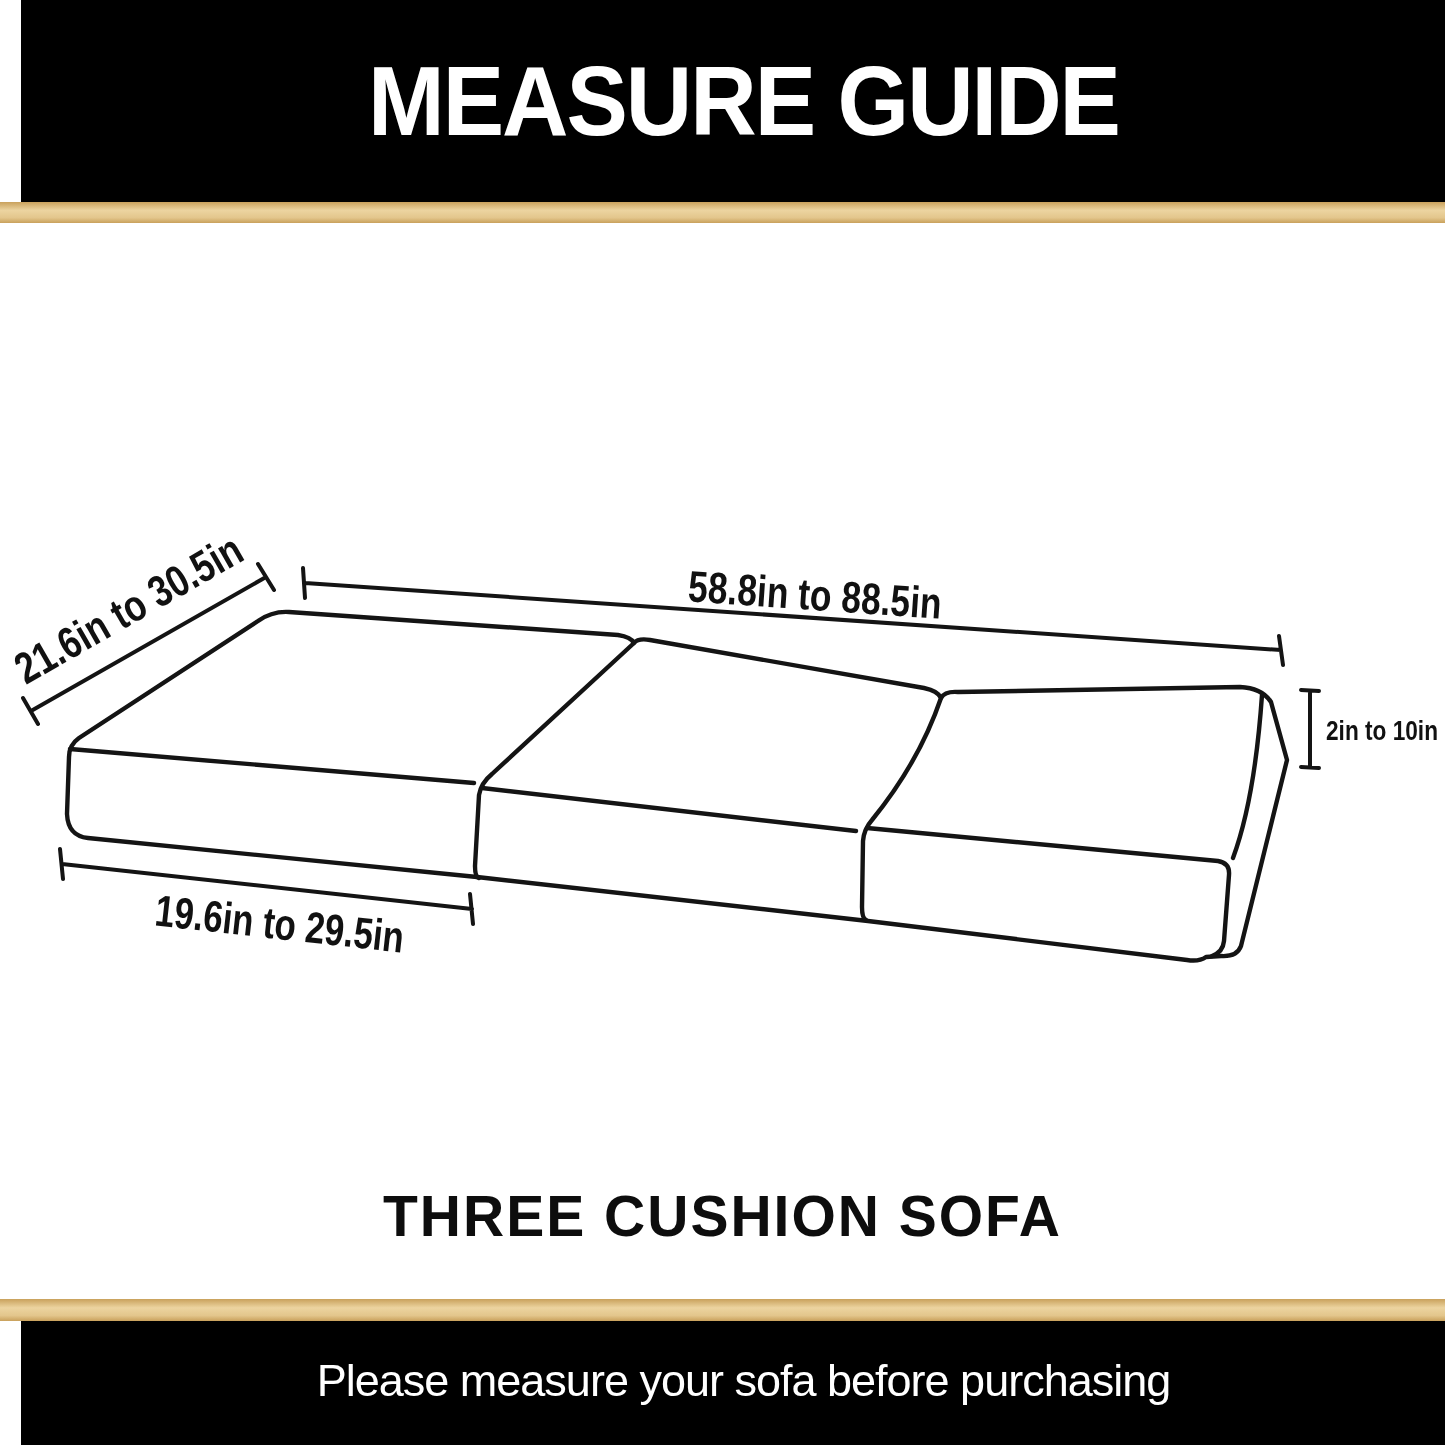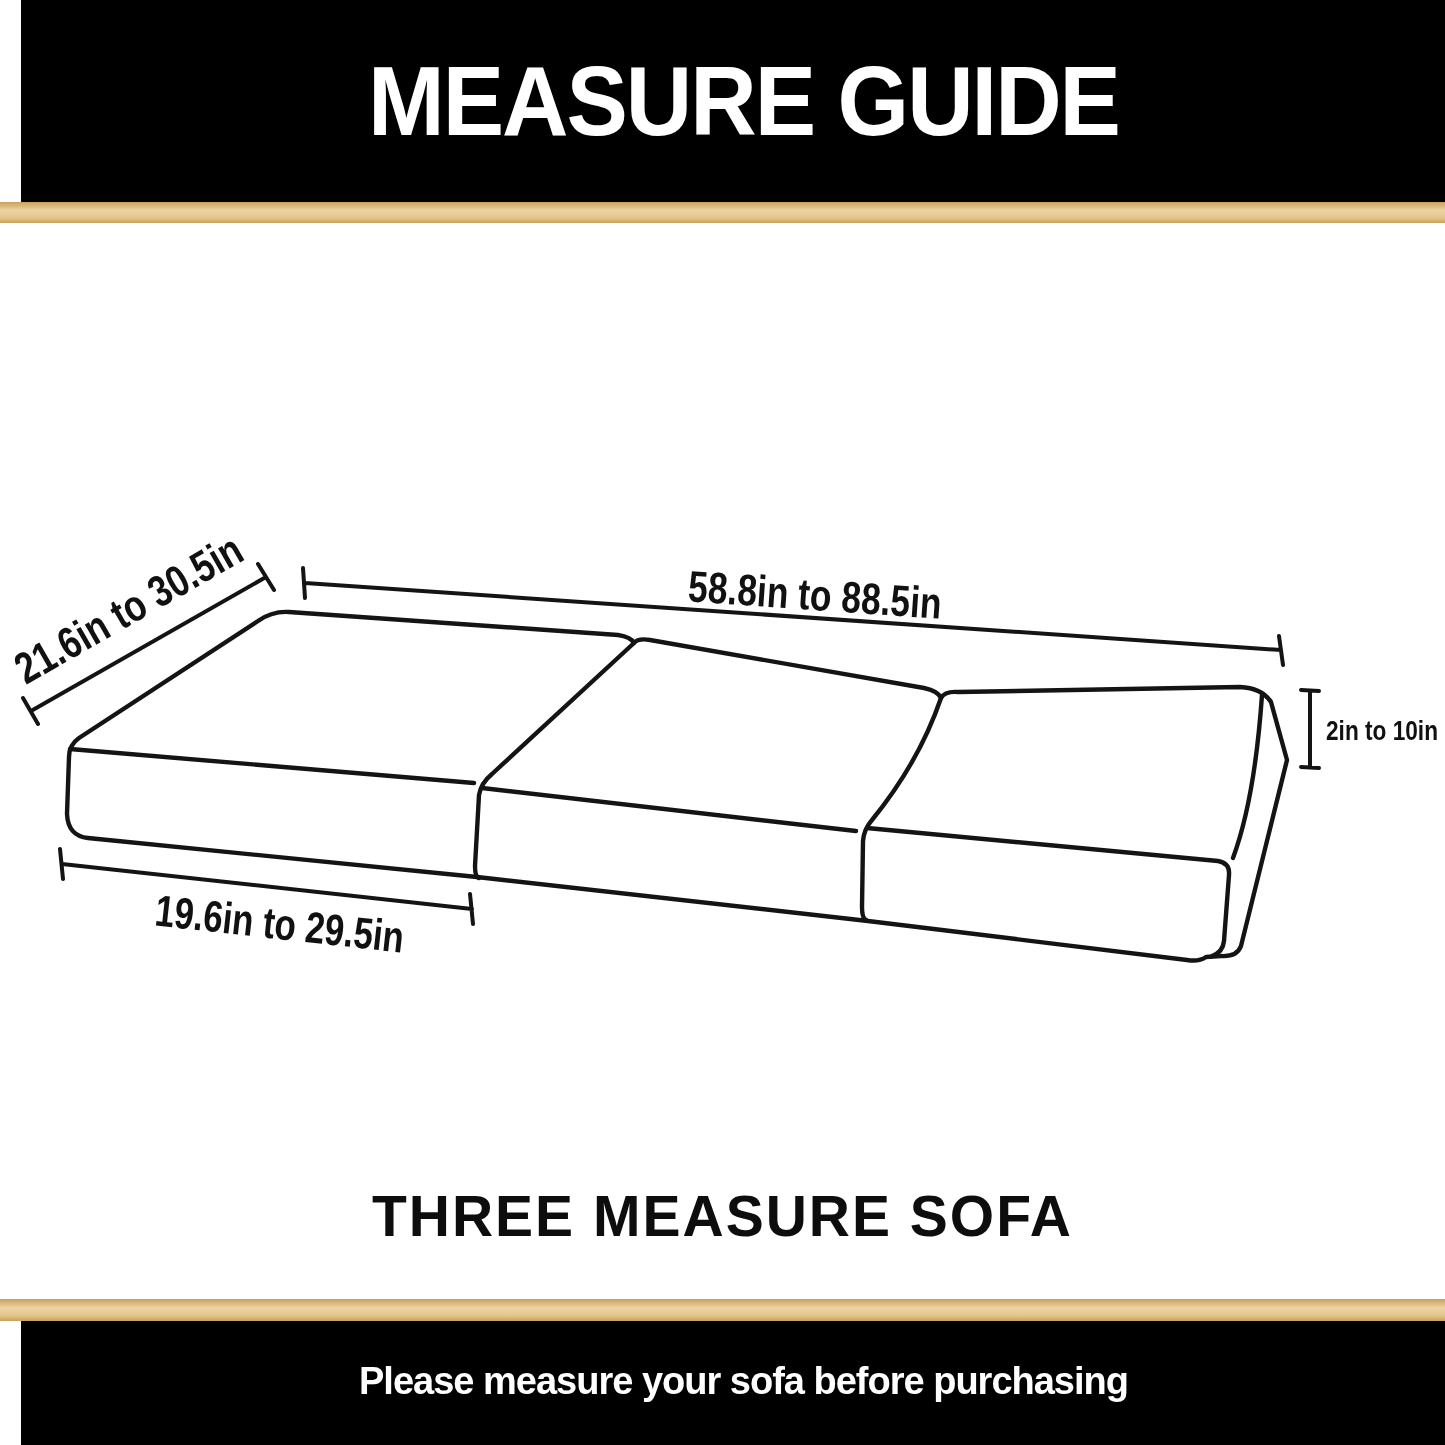--- a/index.html
+++ b/index.html
@@ -25,21 +25,21 @@
   .banner.top{top:0;height:202px;}
   .banner.bottom{top:1321px;height:124px;}
   .banner-title{
     color:var(--on-banner);
     font-size:92px;font-weight:700;letter-spacing:-2px;
     transform:scaleY(1.06);display:inline-block;
     white-space:nowrap;
   }
   .footer-msg{
     color:var(--on-banner);
-    font-size:38px;font-weight:700;letter-spacing:-1px;
+    font-size:45px;font-weight:400;letter-spacing:-1px;
     white-space:nowrap;margin-top:-4px;
   }
   .gold{
     position:absolute;left:0;width:1445px;
     background:linear-gradient(to bottom,var(--gold-dark) 0%,var(--gold-light) 40%,var(--gold-mid) 75%,var(--gold-dark) 100%);
   }
   .gold.top{top:202px;height:21px;}
   .gold.bottom{top:1299px;height:22px;}
   .diagram-caption{
     position:absolute;top:1183px;left:0;width:1445px;
@@ -106,21 +106,21 @@
 
     <text x="136" y="622" font-size="44" text-anchor="middle" textLength="254" lengthAdjust="spacingAndGlyphs" transform="rotate(-29.8 136 622)">21.6in to 30.5in</text>
 
     <text x="814" y="610" font-size="44" text-anchor="middle" textLength="254" lengthAdjust="spacingAndGlyphs" transform="rotate(4 814 610)">58.8in to 88.5in</text>
 
     <text x="278" y="939" font-size="44" text-anchor="middle" textLength="250" lengthAdjust="spacingAndGlyphs" transform="rotate(6.3 278 939)">19.6in to 29.5in</text>
 
     <text x="1326" y="740" font-size="28" text-anchor="start" textLength="112" lengthAdjust="spacingAndGlyphs">2in to 10in</text>
   </svg>
 
-  <div class="diagram-caption">THREE MEASURE SOFA</div>
+  <div class="diagram-caption">THREE CUSHION SOFA</div>
 
   <div class="gold bottom"></div>
 
   <div class="banner bottom">
     <div class="footer-msg">Please measure your sofa before purchasing</div>
   </div>
 
 </div>
 
 </body></html>

